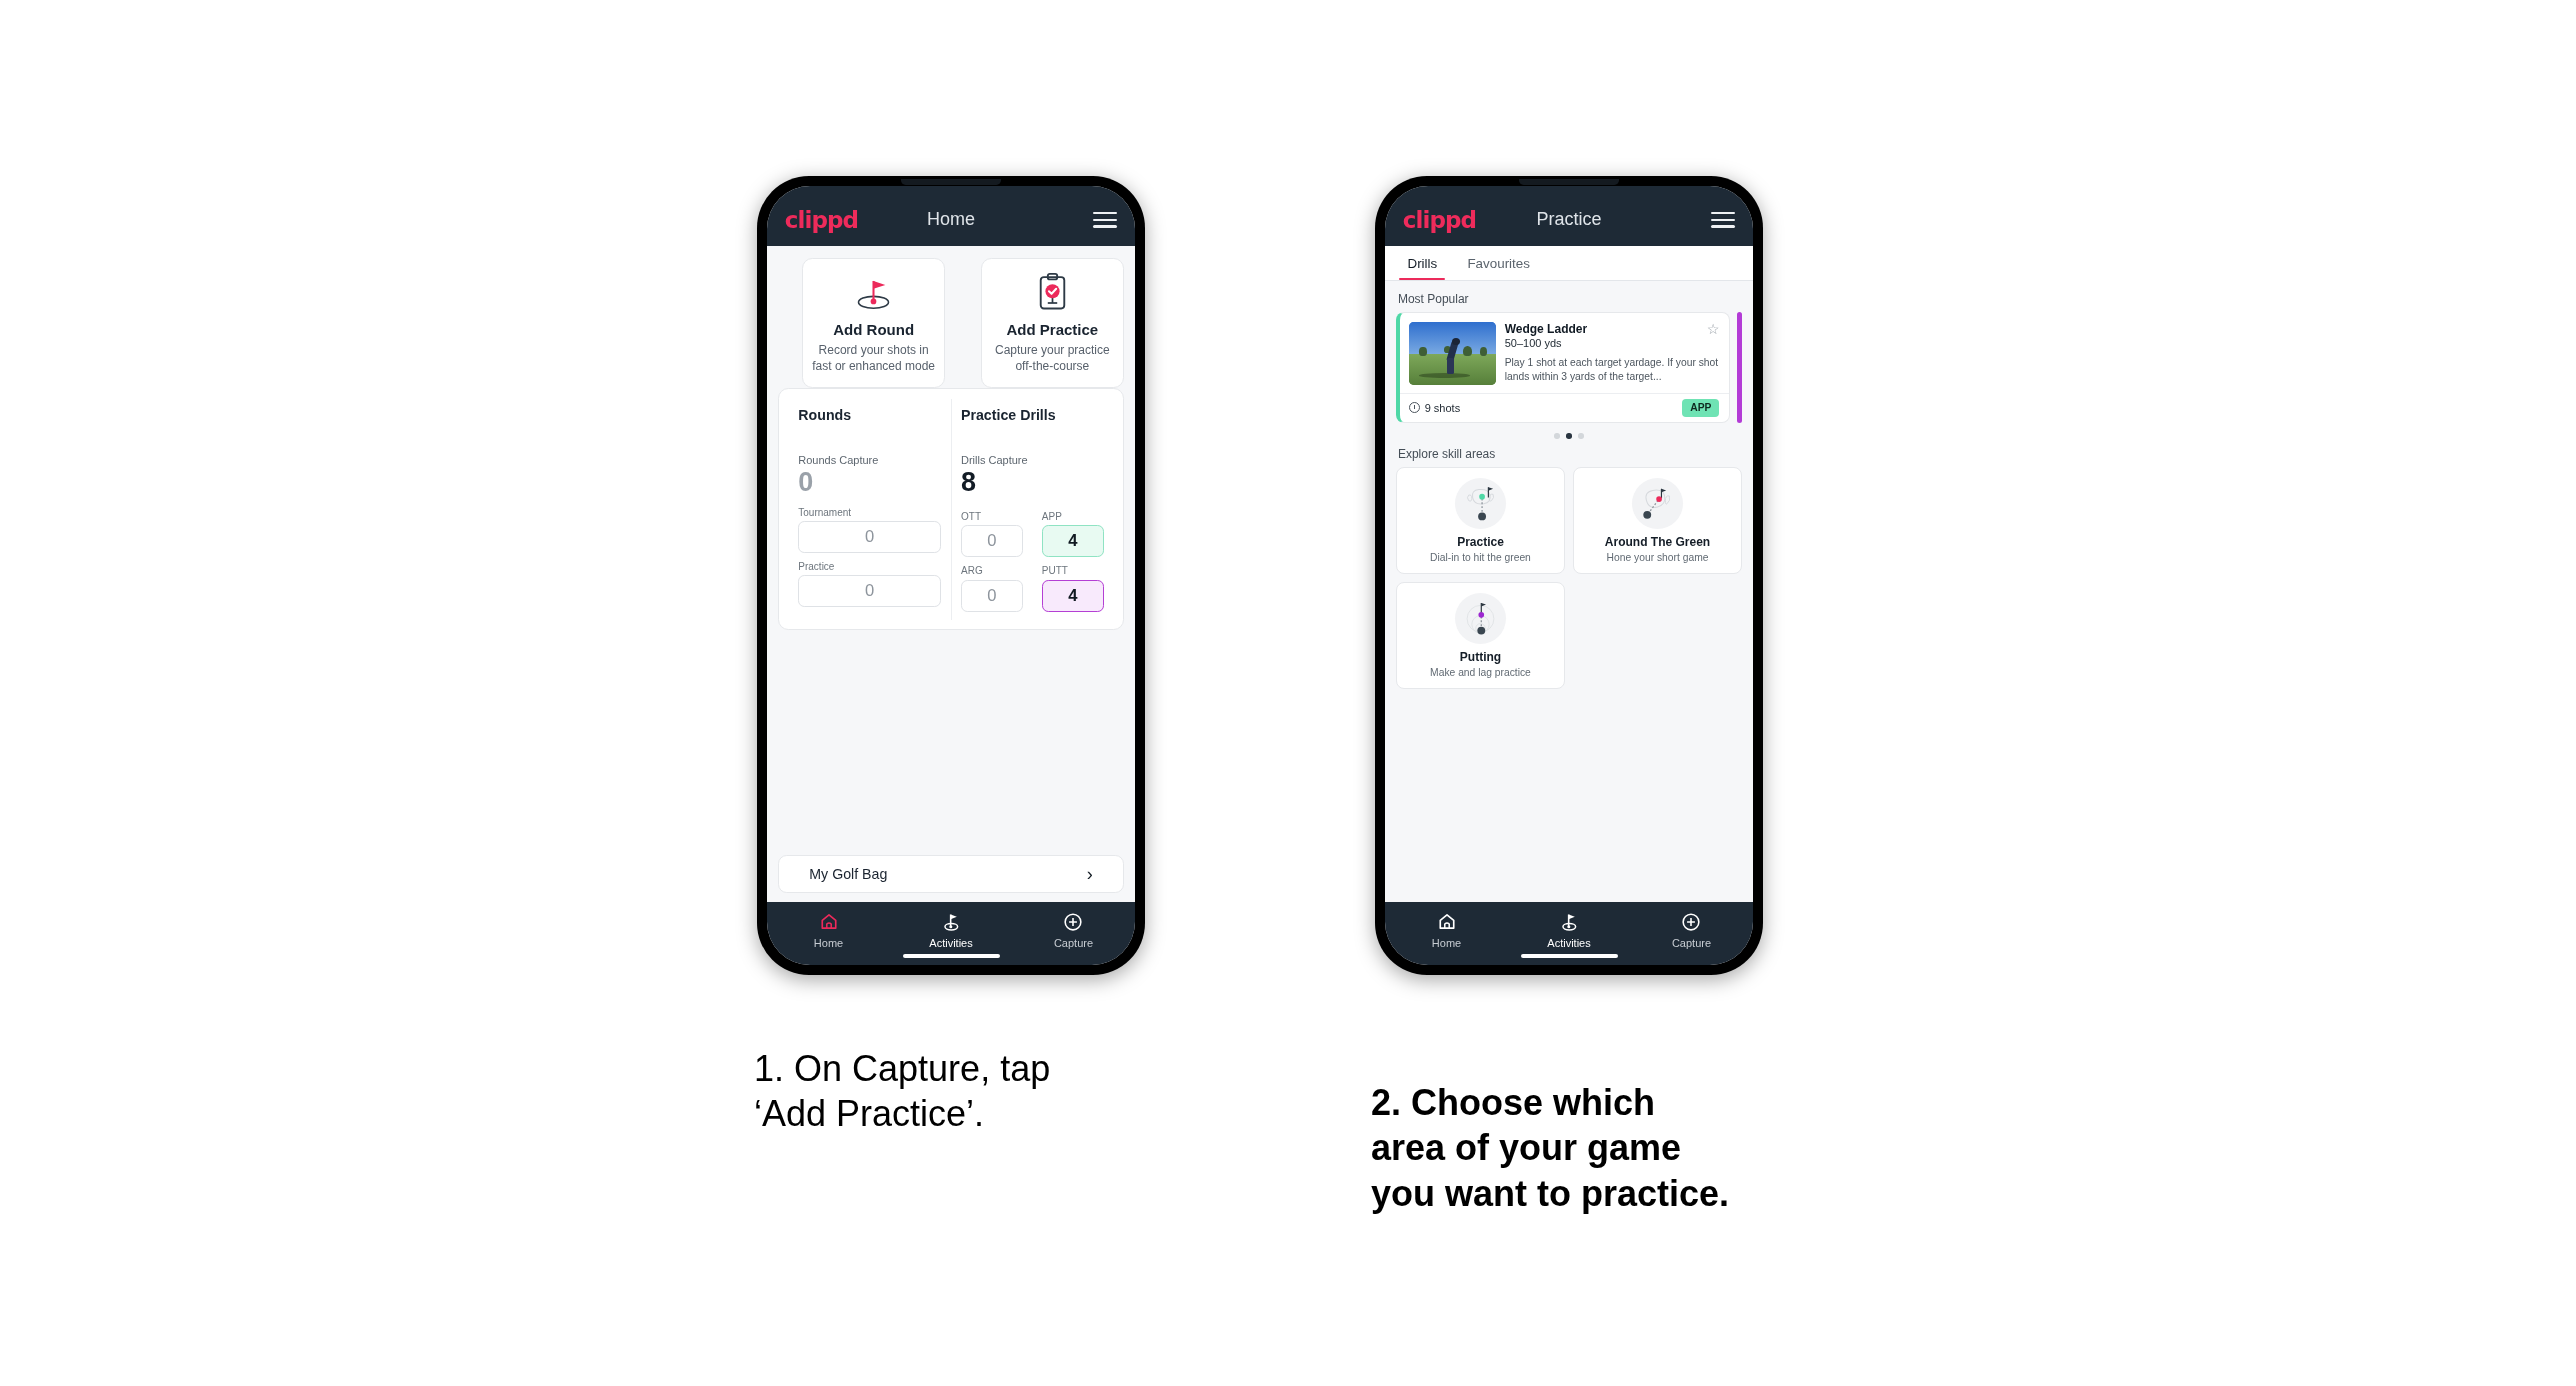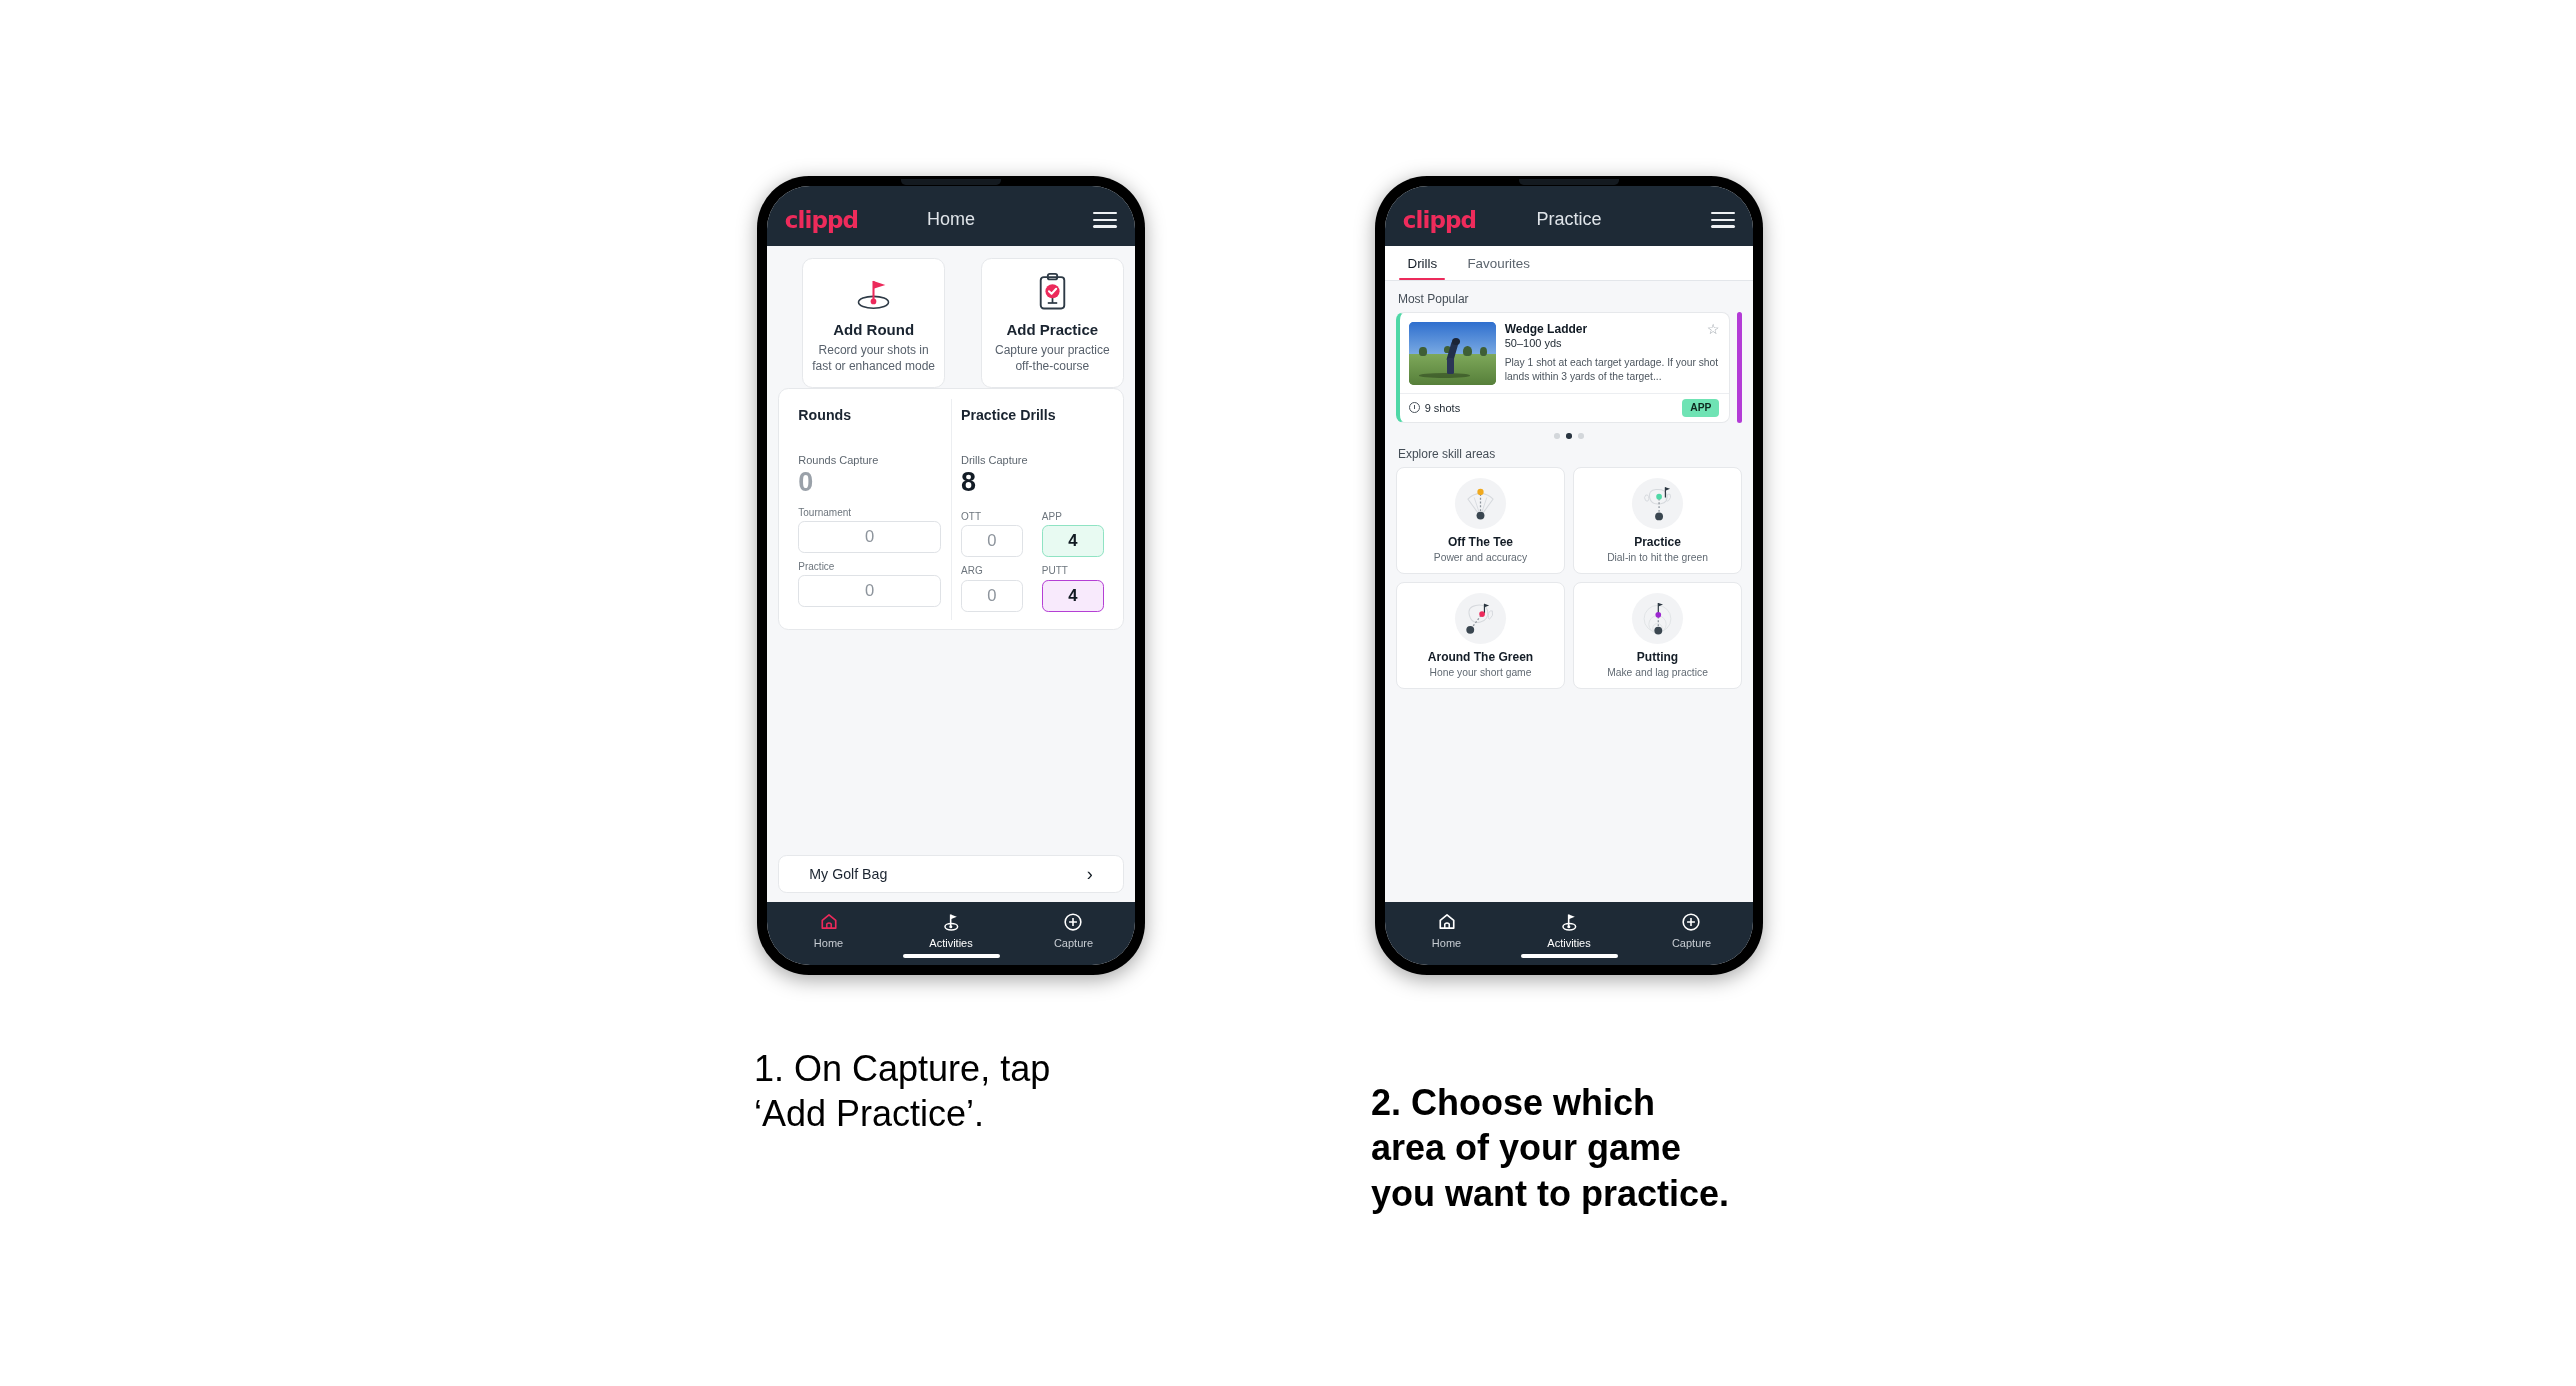--- a/index.html
+++ b/index.html
@@ -468,34 +468,20 @@
         <div class="dots">
           <div class="dot"></div>
           <div class="dot active"></div>
           <div class="dot"></div>
         </div>
 
         <div class="sub-label" style="margin-top:4.7px">Explore skill areas</div>
 
         <div class="skill-grid">
 
-          <div class="skill-card">
-            <div class="skill-ico">
-              <svg width="41" height="40" viewBox="0 0 52 50">
-                <path d="M26 42 L10 20 A22 22 0 0 1 42 20 Z" fill="none" stroke="#d6d9dd" stroke-width="1.3"></path>
-                <line x1="26" y1="42" x2="18" y2="18" stroke="#d6d9dd" stroke-width="1.1"></line>
-                <line x1="26" y1="42" x2="34" y2="18" stroke="#d6d9dd" stroke-width="1.1"></line>
-                <line x1="26" y1="40" x2="26" y2="13" stroke="#8c939b" stroke-width="1.6" stroke-dasharray="2.4 2.4"></line>
-                <circle cx="26" cy="41" r="5" fill="#3a4650"></circle>
-                <circle cx="26" cy="11" r="4" fill="#f0a91e"></circle>
-              </svg>
-            </div>
-            <div class="skill-title">Off The Tee</div>
-            <div class="skill-sub">Power and accuracy</div>
-          </div>
 
           <div class="skill-card">
             <div class="skill-ico">
               <svg width="41" height="40" viewBox="0 0 52 50">
                 <path d="M16 18 Q14 9 24 8 Q36 7 38 15 Q40 24 30 26 Q18 28 16 18 Z" fill="none" stroke="#d6d9dd" stroke-width="1.3"></path>
                 <path d="M11 22 Q8 18 11 15 Q15 14 15 19 Q15 24 11 22 Z" fill="none" stroke="#d6d9dd" stroke-width="1.2"></path>
                 <path d="M40 22 Q44 18 42 14 Q37 13 37 19 Q37 24 40 22 Z" fill="none" stroke="#d6d9dd" stroke-width="1.2"></path>
                 <line x1="36" y1="18" x2="36" y2="5" stroke="#2b3640" stroke-width="1.5"></line>
                 <path d="M36 5 L42 7 L36 9.5 Z" fill="#2b3640"></path>
                 <line x1="28" y1="41" x2="28" y2="18" stroke="#8c939b" stroke-width="1.6" stroke-dasharray="2.4 2.4"></line>

